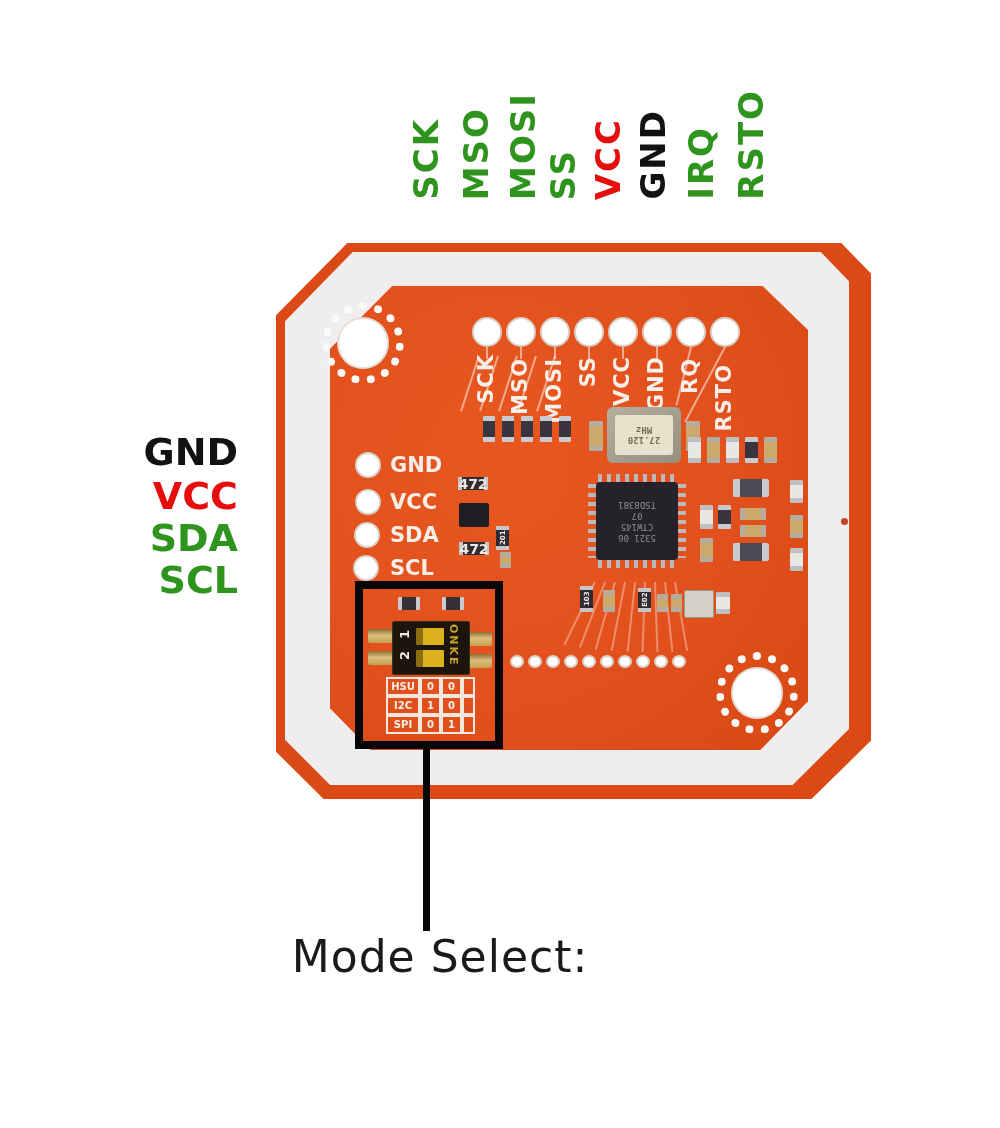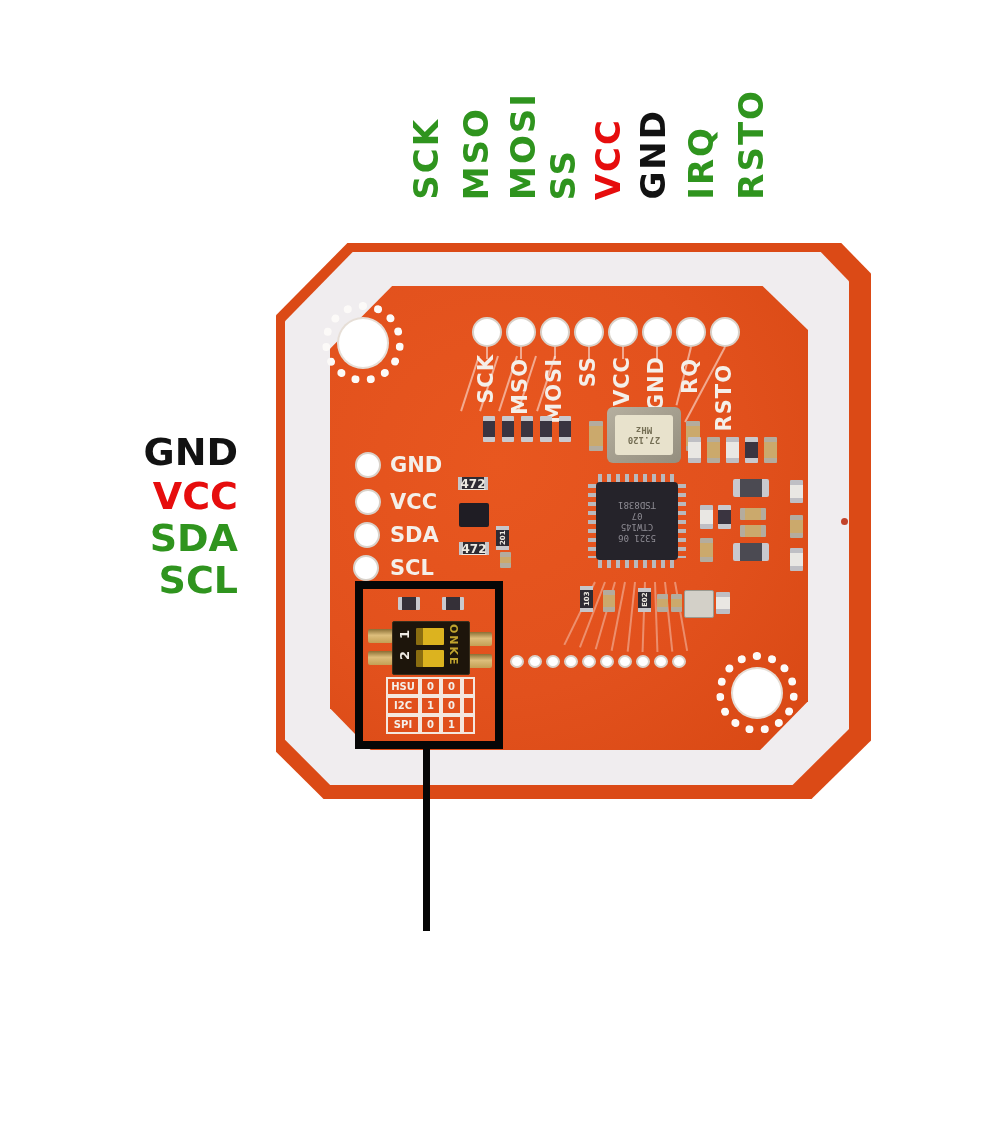--- a/index.html
+++ b/index.html
@@ -38,21 +38,21 @@
      font-size:10px;font-weight:bold;color:var(--silk,#F4EFE9);}
 
   
   .res-dk-v{position:absolute;background:linear-gradient(180deg,#C9C9CE 0 5px,#3A3440 5px calc(100% - 5px),#C9C9CE calc(100% - 5px));border-radius:1px;}
   .res-dk-h{position:absolute;background:linear-gradient(90deg,#C9C9CE 0 4px,#353038 4px calc(100% - 4px),#C9C9CE calc(100% - 4px));border-radius:1px;}
   .res-sil-v{position:absolute;background:linear-gradient(180deg,#BFBFC4 0 5px,#E9E7E3 5px calc(100% - 5px),#BFBFC4 calc(100% - 5px));border-radius:1px;}
   .cap-tan-v{position:absolute;background:linear-gradient(180deg,#B4AC9E 0 5px,#CBA96C 5px calc(100% - 5px),#B4AC9E calc(100% - 5px));border-radius:1px;}
   .cap-tan-h{position:absolute;background:linear-gradient(90deg,#B4AC9E 0 5px,#CBA96C 5px calc(100% - 5px),#B4AC9E calc(100% - 5px));border-radius:1px;}
   .ind-dk{position:absolute;background:linear-gradient(90deg,#C9C9CE 0 7px,#4B4A52 7px calc(100% - 7px),#C9C9CE calc(100% - 7px));border-radius:2px;}
   .res-lbl{position:absolute;background:#2E2B33;border-left:4px solid #C6C6CA;border-right:4px solid #C6C6CA;
-           color:#EDE9E1;font-size:12px;font-weight:bold;display:flex;align-items:center;justify-content:center;box-sizing:border-box;text-decoration:underline;}
+           color:#EDE9E1;font-size:14px;font-weight:bold;display:flex;align-items:center;justify-content:center;box-sizing:border-box;}
   .res-lbl-v{position:absolute;background:#2E2B33;border-top:4px solid #C6C6CA;border-bottom:4px solid #C6C6CA;
            color:#EDE9E1;font-size:7px;font-weight:bold;display:flex;align-items:center;justify-content:center;
            box-sizing:border-box;writing-mode:vertical-rl;transform:rotate(180deg);}
   .gold-pin{position:absolute;background:linear-gradient(180deg,#8A6F35,#DDBE7C 45%,#C3A055);border-radius:2px;}
   .trace{position:absolute;background:rgba(255,255,255,.5);}
 
   
   .crystal{position:absolute;left:607px;top:407px;width:74px;height:56px;background:linear-gradient(145deg,#B5AF9F,#948E7E);border-radius:6px;}
   .crystal-face{position:absolute;left:8px;top:8px;right:8px;bottom:8px;background:#E8E2CC;border-radius:3px;
       display:flex;flex-direction:column;align-items:center;justify-content:center;transform:rotate(180deg);
@@ -251,14 +251,15 @@
     <div>0</div>
     <div></div>
     <div>SPI</div>
     <div>0</div>
     <div>1</div>
     <div></div>
   </div>
 
   <div class="anno-box"></div>
   <div class="leader"></div>
+  <div class="mode-select">Mode Select:</div>
 
 </div>
 
 </body></html>

